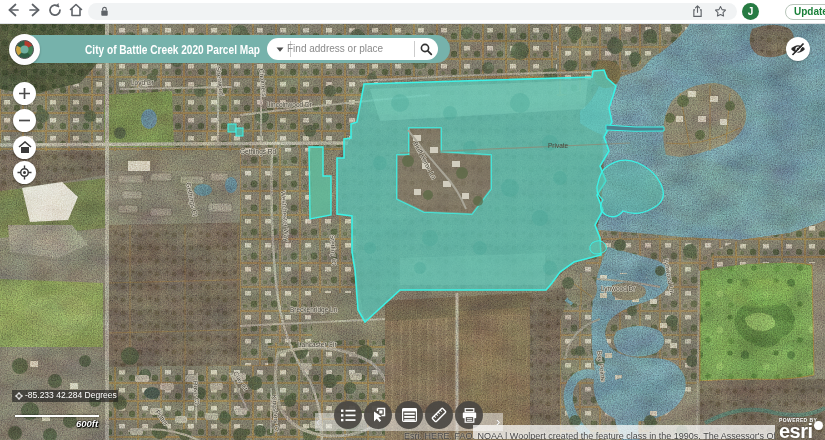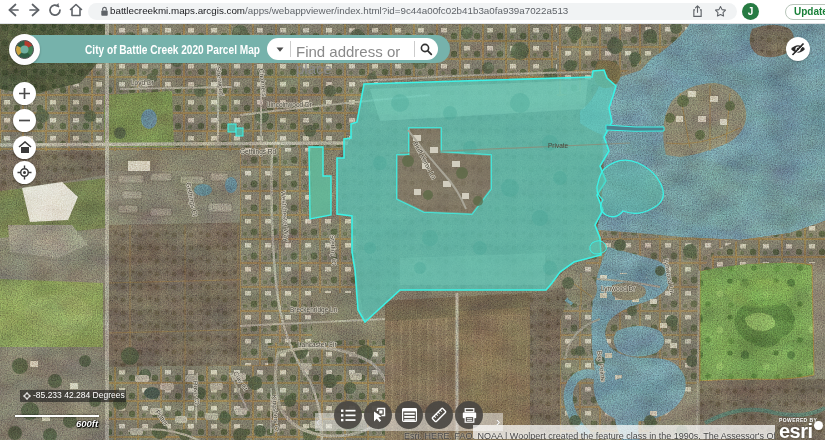--- a/index.html
+++ b/index.html
@@ -7,24 +7,24 @@
 .chrome{position:absolute;left:0;top:0;width:825px;height:23px;background:#ffffff;box-shadow:0 1px 0 #dfe1e5;}
 .cicon{position:absolute;top:2px;}
 .addr{position:absolute;left:88px;top:2.5px;width:649px;height:17.5px;background:#f1f3f4;border-radius:9px;}
 .url{position:absolute;left:22px;top:2.8px;font-size:9.8px;color:#202124;letter-spacing:0;white-space:nowrap;}
 .avatar{position:absolute;left:742px;top:3px;width:17px;height:17px;border-radius:50%;background:#277b43;color:#fff;font-size:10px;font-weight:bold;text-align:center;line-height:17px;}
 .update{position:absolute;left:785px;top:4px;width:48px;height:13.5px;border:1.5px solid #b9c6bb;border-radius:9px;background:#fff;color:#188038;font-size:10px;font-weight:bold;text-align:left;padding-left:8px;line-height:13.5px;}
 .appbar{position:absolute;left:24px;top:35px;width:426px;height:28px;background:#76b2ab;border-radius:0 14px 14px 0;}
 .applogo{position:absolute;left:9px;top:34px;width:31px;height:31px;border-radius:50%;background:#fdfdfd;box-shadow:0 1px 2px rgba(0,0,0,.3);}
 .apptitle{position:absolute;left:85px;top:42px;color:#ffffff;font-weight:bold;font-size:13.5px;white-space:nowrap;transform:scaleX(.75);transform-origin:0 0;}
 .search{position:absolute;left:267px;top:38px;width:171px;height:22px;background:#fff;border-radius:11px;}
-.searchtxt{position:absolute;left:29px;top:5px;font-size:15px;color:#8a8a8a;}
+.searchtxt{position:absolute;left:20px;top:5px;font-size:10px;color:#8a8a8a;}
 .eyebtn{position:absolute;left:786px;top:37px;width:24px;height:24px;border-radius:50%;background:#fff;box-shadow:0 1px 2px rgba(0,0,0,.3);}
 .mapbtn{position:absolute;left:13px;width:23px;height:23px;border-radius:50%;background:#fff;box-shadow:0 1px 2px rgba(0,0,0,.35);text-align:center;}
-.coordbox{position:absolute;left:20px;top:390px;width:106px;height:11.5px;background:rgba(30,30,30,.62);color:#fff;font-size:8.5px;line-height:11.5px;white-space:nowrap;}
+.coordbox{position:absolute;left:12px;top:390px;width:106px;height:11.5px;background:rgba(30,30,30,.62);color:#fff;font-size:8.5px;line-height:11.5px;white-space:nowrap;}
 .scaleline{position:absolute;left:15px;top:415px;width:84px;height:2px;background:#fff;box-shadow:0 0 2px rgba(0,0,0,.8);}
 .scaletxt{position:absolute;left:76px;top:418px;color:#fff;font-size:9.5px;font-weight:bold;text-shadow:0 0 2px #000,0 0 2px #000,1px 1px 1px #000;font-style:italic;}
 .toolband{position:absolute;left:315px;top:413px;width:188px;height:18px;background:rgba(255,255,255,.45);}
 .toolcirc{position:absolute;top:401px;width:28px;height:28px;border-radius:50%;background:rgba(74,70,66,.92);z-index:1;}
 .attrib{position:absolute;left:473px;top:425px;width:302px;height:14px;background:rgba(255,255,255,.72);z-index:2;}
 .attribtxt2{display:inline-block;margin-top:1.5px;font-size:9px;color:#444;white-space:nowrap;text-shadow:0 0 2px #fff;}
 .esri{position:absolute;left:779px;top:417px;color:#fff;}
 </style>
 </head>
 <body>
@@ -524,21 +524,20 @@
         <path d="M2.5 7.5 L8 2.5 L13.5 7.5 M4 6.5 L4 13.5 L12 13.5 L12 6.5" stroke="#5f6368" stroke-width="1.6" fill="none" stroke-linecap="round" stroke-linejoin="round"></path>
       </svg>
 
 <div class="addr">
 
 <svg style="position:absolute;left:11px;top:3.5px" width="11" height="11" viewBox="0 0 12 12">
           <rect x="2.5" y="5" width="7" height="5.5" rx="1" fill="#5f6368"></rect>
           <path d="M4 5 V3.5 a2 2 0 0 1 4 0 V5" stroke="#5f6368" stroke-width="1.3" fill="none"></path>
         </svg>
 
-<div class="url"><b style="color:#202124;font-weight:normal">battlecreekmi.maps.arcgis.com</b><span style="color:#5f6368">/apps/webappviewer/index.html?id=9c44a00fc02b41b3a0fa939a7022a513</span></div>
 
 <svg style="position:absolute;left:603px;top:2.5px" width="13" height="13" viewBox="0 0 16 16">
           <path d="M8 1.5 L8 9 M5.5 3.5 L8 1 L10.5 3.5" stroke="#5f6368" stroke-width="1.4" fill="none" stroke-linecap="round" stroke-linejoin="round"></path>
           <path d="M5 6 H3.5 V14 H12.5 V6 H11" stroke="#5f6368" stroke-width="1.4" fill="none"></path>
         </svg>
 
 <svg style="position:absolute;left:626px;top:2.5px" width="13" height="13" viewBox="0 0 16 16">
           <path d="M8 1.8 L9.9 5.7 L14.2 6.3 L11.1 9.3 L11.8 13.6 L8 11.6 L4.2 13.6 L4.9 9.3 L1.8 6.3 L6.1 5.7 Z" stroke="#5f6368" stroke-width="1.3" fill="none" stroke-linejoin="round"></path>
         </svg>
 </div>

